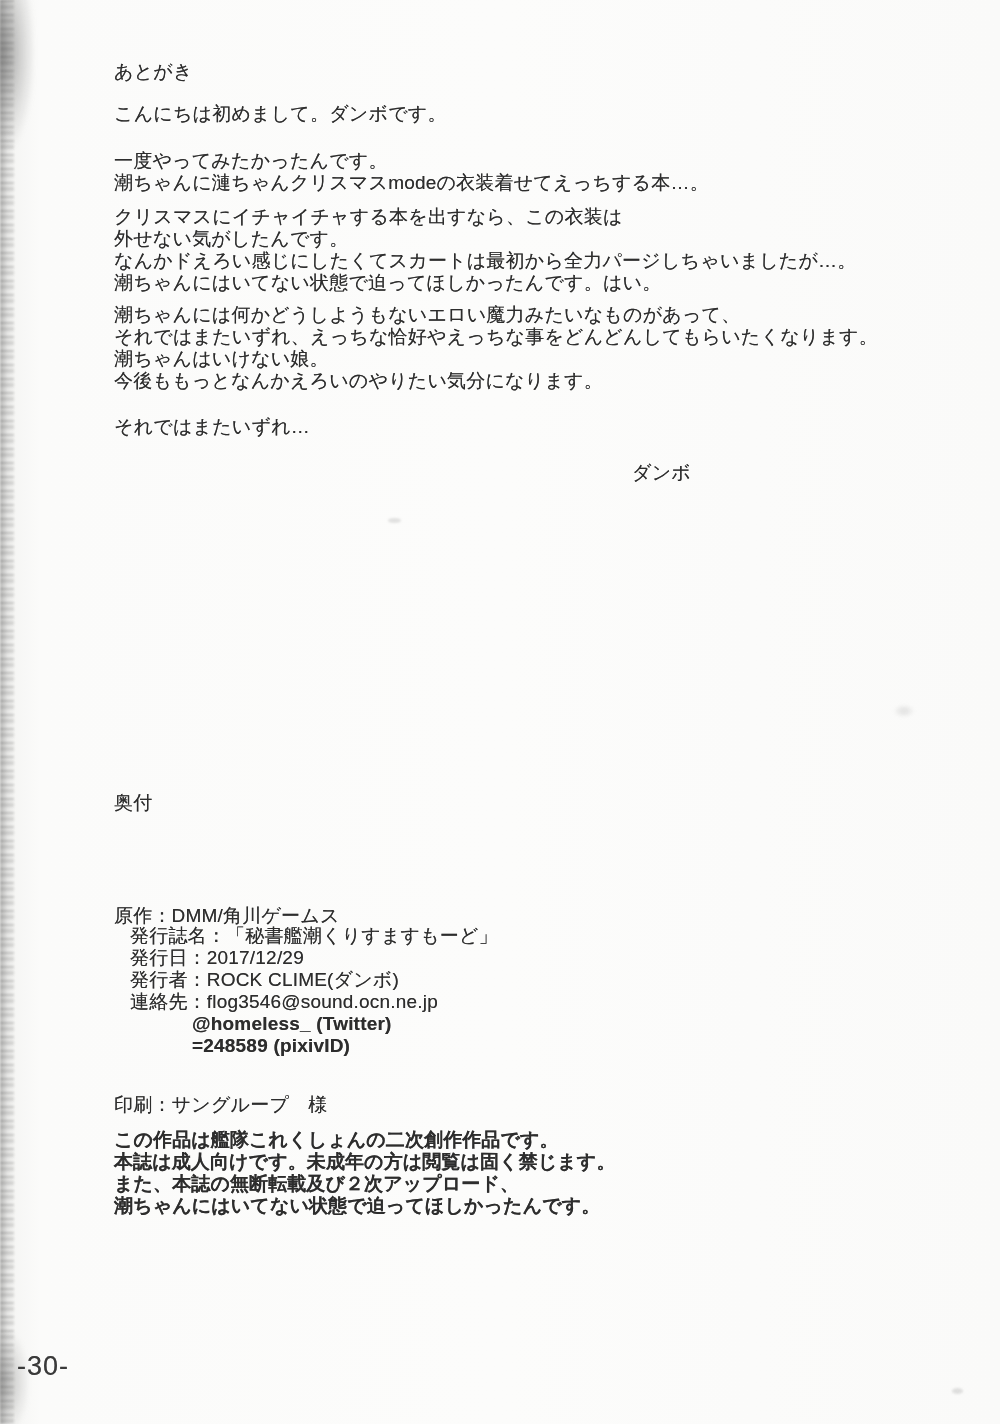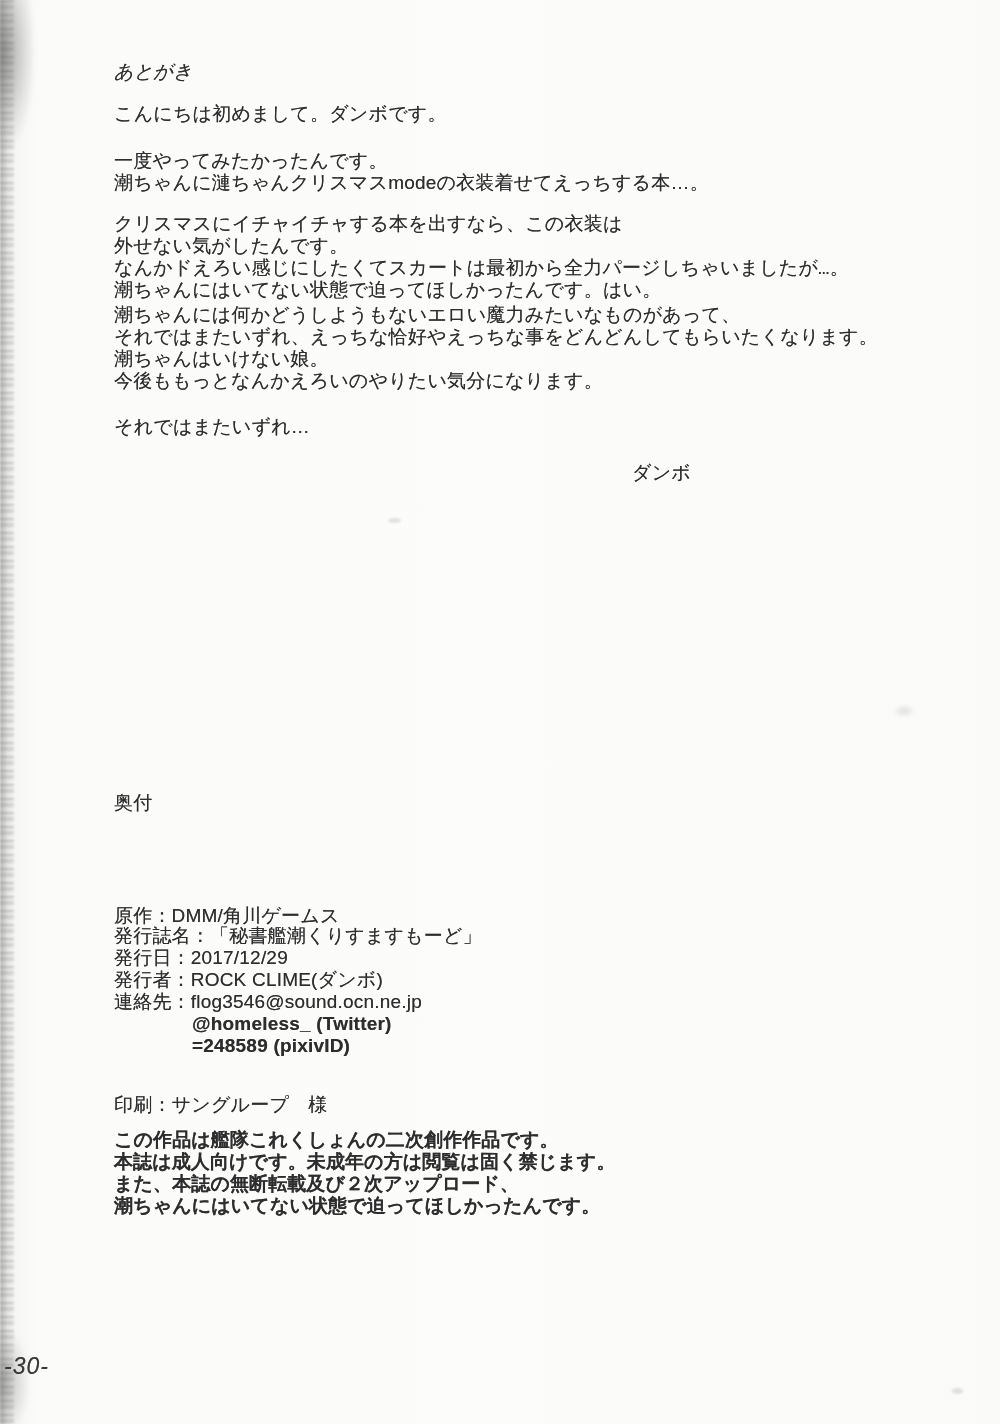--- a/index.html
+++ b/index.html
@@ -68,46 +68,45 @@
   .tblock {
     position: absolute;
     left: 114px;
     white-space: pre-line;
     font-size: 19px;
     line-height: 22px;
     color: #2d2d2d;
     letter-spacing: 0.2px;
     text-shadow: 0 0 0.6px rgba(45,45,45,0.65);
   }
-  .afterword-heading   { top: 61px; font-style: italic;  }
+  .afterword-heading   { top: 61px;  }
   .afterword-intro     { top: 103px; }
   .afterword-concept   { top: 150px; }
-  .afterword-outfit    { top: 214px; font-family: Liberation Mono, monospace; }
+  .afterword-outfit    { top: 206px; }
   .afterword-ushio     { top: 304px; }
   .afterword-closing   { top: 404px; margin-top: 12px; }
   .afterword-signature { top: 462px; left: 632px; }
   .colophon-heading    { top: 792px;  }
   .colophon-original   { top: 905px;  }
-  .colophon-publication{ top: 925px;  }
+  .colophon-publication{ top: 925px; margin-left: 16px;  }
   .colophon-contact-extra { top: 1013px; left: 192px; font-weight: bold; }
   .colophon-printer    { top: 1094px; }
   .colophon-disclaimer {
     top: 1129px;
     font-weight: bold;
     letter-spacing: 0.1px;
   }
   .page-number {
     position: absolute;
-    left: 4px; top: 1353px;
-    font-size: 23px;
+    left: 17px; top: 1353px;
+    font-size: 27px;
     line-height: 26px;
     color: #3a3a3a;
     letter-spacing: 1px;
     text-shadow: 0 0 0.6px rgba(45,45,45,0.6);
-    font-style: italic;
   }
 </style>
 </head>
 <body>
 
 <div class="page">
 
   <div class="edge-left"></div>
   <div class="smudge smudge-topleft"></div>
   <div class="smudge smudge-bottomleft"></div>

